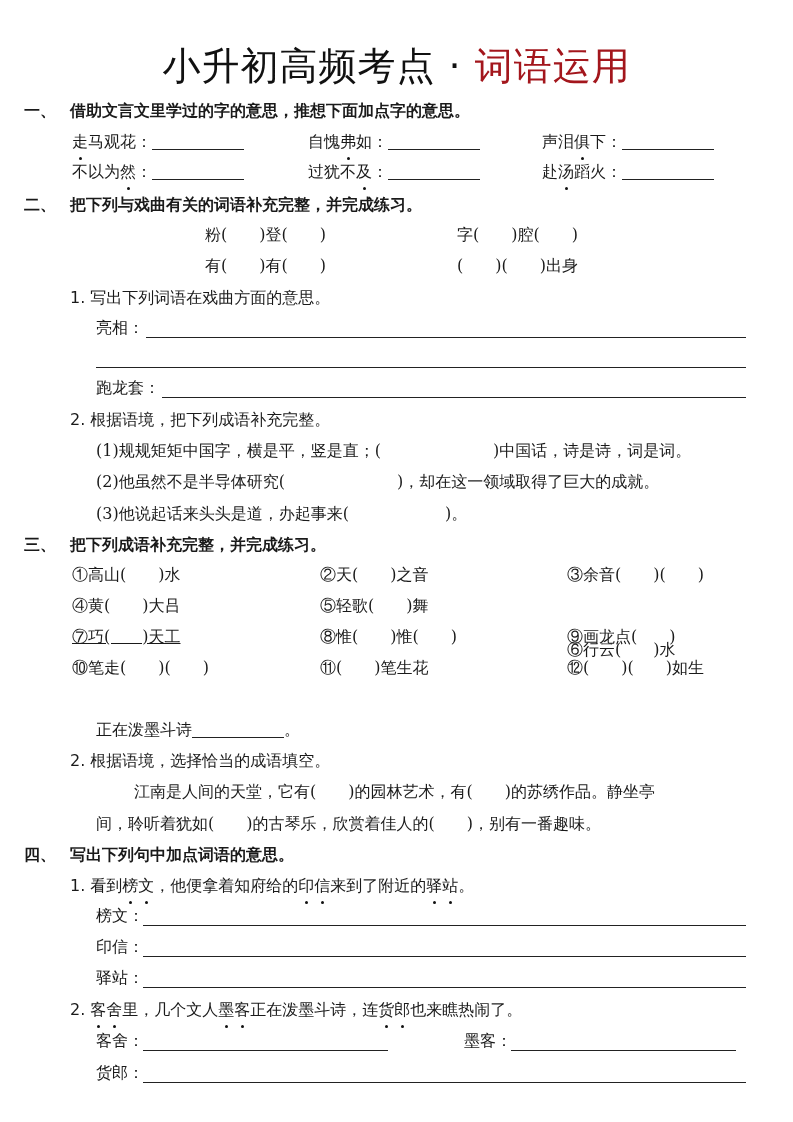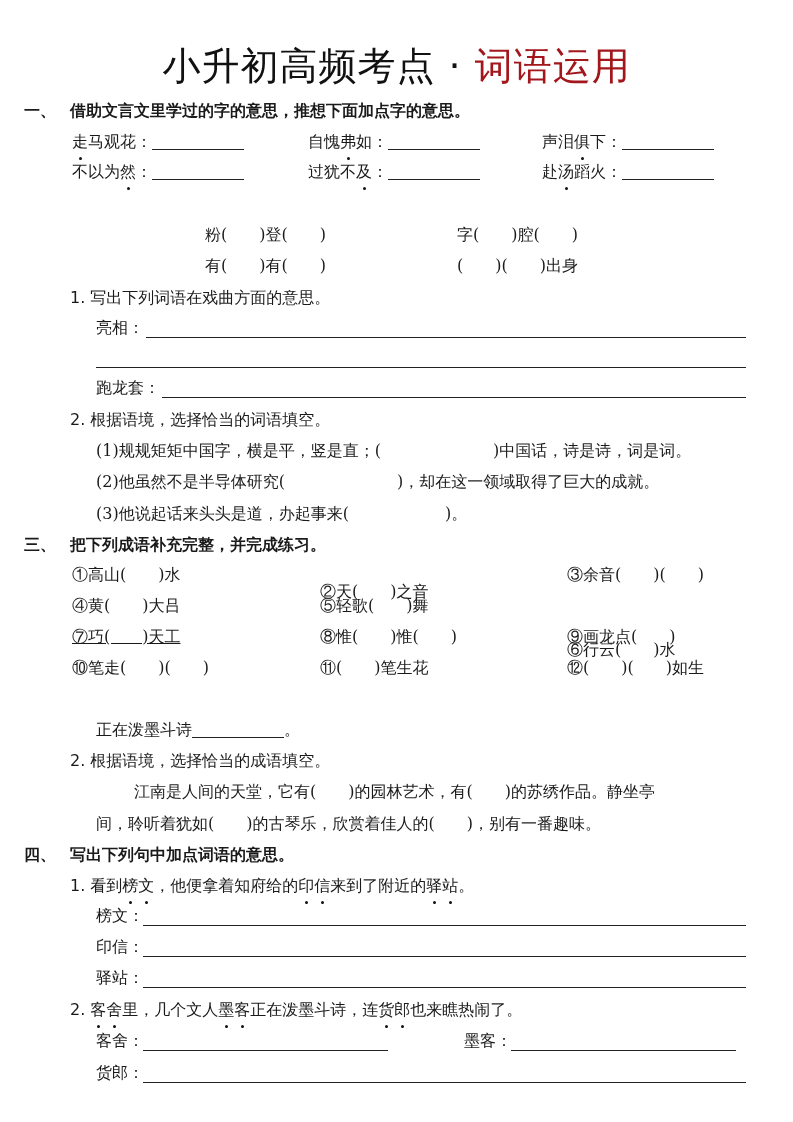--- a/index.html
+++ b/index.html
@@ -35,47 +35,50 @@
   </div>
   <div id="s1-items">
       <div class="line" style="left: 72px; top: 130px;"><span class="dot">走</span><span>马</span><span>观</span><span>花</span><span>：</span><span class="blank" style="width: 92px;"></span></div>
       <div class="line" style="left: 308px; top: 130px;"><span>自</span><span>愧</span><span class="dot">弗</span><span>如</span><span>：</span><span class="blank" style="width: 92px;"></span></div>
       <div class="line" style="left: 542px; top: 130px;"><span>声</span><span>泪</span><span class="dot">俱</span><span>下</span><span>：</span><span class="blank" style="width: 92px;"></span></div>
       <div class="line" style="left: 72px; top: 160px;"><span>不</span><span>以</span><span>为</span><span class="dot">然</span><span>：</span><span class="blank" style="width: 92px;"></span></div>
       <div class="line" style="left: 308px; top: 160px;"><span>过</span><span>犹</span><span>不</span><span class="dot">及</span><span>：</span><span class="blank" style="width: 92px;"></span></div>
       <div class="line" style="left: 542px; top: 160px;"><span>赴</span><span class="dot">汤</span><span>蹈</span><span>火</span><span>：</span><span class="blank" style="width: 92px;"></span></div>
     </div>
 
+  <div class="sec" style="top:193px">
+    <span class="num">二、</span><span>把下列与戏曲有关的词语补充完整，并完成练习。</span>
+  </div>
   <div class="line" style="left:205px; top:223px">粉(　　)登(　　)</div>
   <div class="line" style="left:457px; top:223px">字(　　)腔(　　)</div>
   <div class="line" style="left:205px; top:254px">有(　　)有(　　)</div>
   <div class="line" style="left:457px; top:254px">(　　)(　　)出身</div>
 
   <div class="line" style="left:70px; top:286px">
     <span class="qnum">1.</span> <span>写出下列词语在戏曲方面的意思。</span>
   </div>
   <div class="line" style="left:96px; top:316px">亮相：</div>
   <div class="fullline" style="left:146px; width:600px; top:337px"></div>
   <div class="fullline" style="left:96px; width:650px; top:367px"></div>
   <div class="line" style="left:96px; top:376px">跑龙套：</div>
   <div class="fullline" style="left:162px; width:584px; top:397px"></div>
 
   <div class="line" style="left:70px; top:408px">
-    <span class="qnum">2.</span> <span>根据语境，选择恰当的词语填空。</span>
+    <span class="qnum">2.</span> <span>根据语境，把下列成语补充完整。</span>
   </div>
   <div class="line" style="left:96px; top:439px">(1)规规矩矩中国字，横是平，竖是直；(　　　　　　　)中国话，诗是诗，词是词。</div>
   <div class="line" style="left:96px; top:470px">(2)他虽然不是半导体研究(　　　　　　　)，却在这一领域取得了巨大的成就。</div>
   <div class="line" style="left:96px; top:502px">(3)他说起话来头头是道，办起事来(　　　　　　)。</div>
 
   <div class="sec" style="top:533px">
     <span class="num">三、</span><span>把下列成语补充完整，并完成练习。</span>
   </div>
   <div id="s3-idioms">
       <div class="line" style="left: 72px; top: 563px;">①高山(　　)水</div>
-      <div class="line" style="left: 320px; top: 563px; margin-top: 17px;">②天(　　)之音</div>
+      <div class="line" style="left: 320px; top: 563px;">②天(　　)之音</div>
       <div class="line" style="left: 567px; top: 563px;">③余音(　　)(　　)</div>
       <div class="line" style="left: 72px; top: 594px;">④黄(　　)大吕</div>
       <div class="line" style="left: 320px; top: 594px;">⑤轻歌(　　)舞</div>
       <div class="line" style="left: 567px; top: 594px; margin-top: 44px;">⑥行云(　　)水</div>
       <div class="line" style="left: 72px; top: 625px; text-decoration: underline;">⑦巧(　　)天工</div>
       <div class="line" style="left: 320px; top: 625px;">⑧惟(　　)惟(　　)</div>
       <div class="line" style="left: 567px; top: 625px;">⑨画龙点(　　)</div>
       <div class="line" style="left: 72px; top: 656px;">⑩笔走(　　)(　　)</div>
       <div class="line" style="left: 320px; top: 656px;">⑪(　　)笔生花</div>
       <div class="line" style="left: 567px; top: 656px;">⑫(　　)(　　)如生</div>

